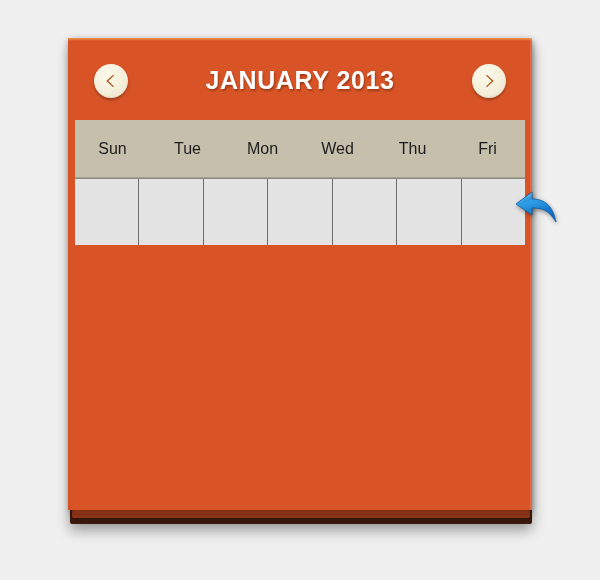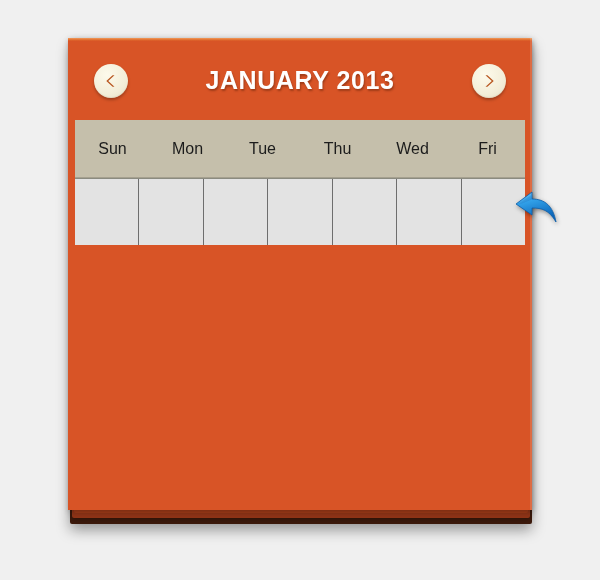--- a/index.html
+++ b/index.html
@@ -210,24 +210,24 @@
           <svg width="14" height="16" viewBox="0 0 14 16">
             <path d="M3.5 2.2 L9.8 8 L3.5 13.8 L5.4 13.8 L11.7 8 L5.4 2.2 Z" fill="#b8561f"></path>
           </svg>
         </span>
       </div>
 
     </div>
 
     <div id="weekday-row">
       <div class="weekday-cell">Sun</div>
+      <div class="weekday-cell">Tue</div>
       <div class="weekday-cell">Mon</div>
-      <div class="weekday-cell">Tue</div>
+      <div class="weekday-cell">Wed</div>
       <div class="weekday-cell">Thu</div>
-      <div class="weekday-cell">Wed</div>
       <div class="weekday-cell">Fri</div>
     </div>
 
     <div id="day-row">
       <div class="day-cell">
         <span class="day-cell-label"></span>
       </div>
       <div class="day-cell">
         <span class="day-cell-label"></span>
       </div>

